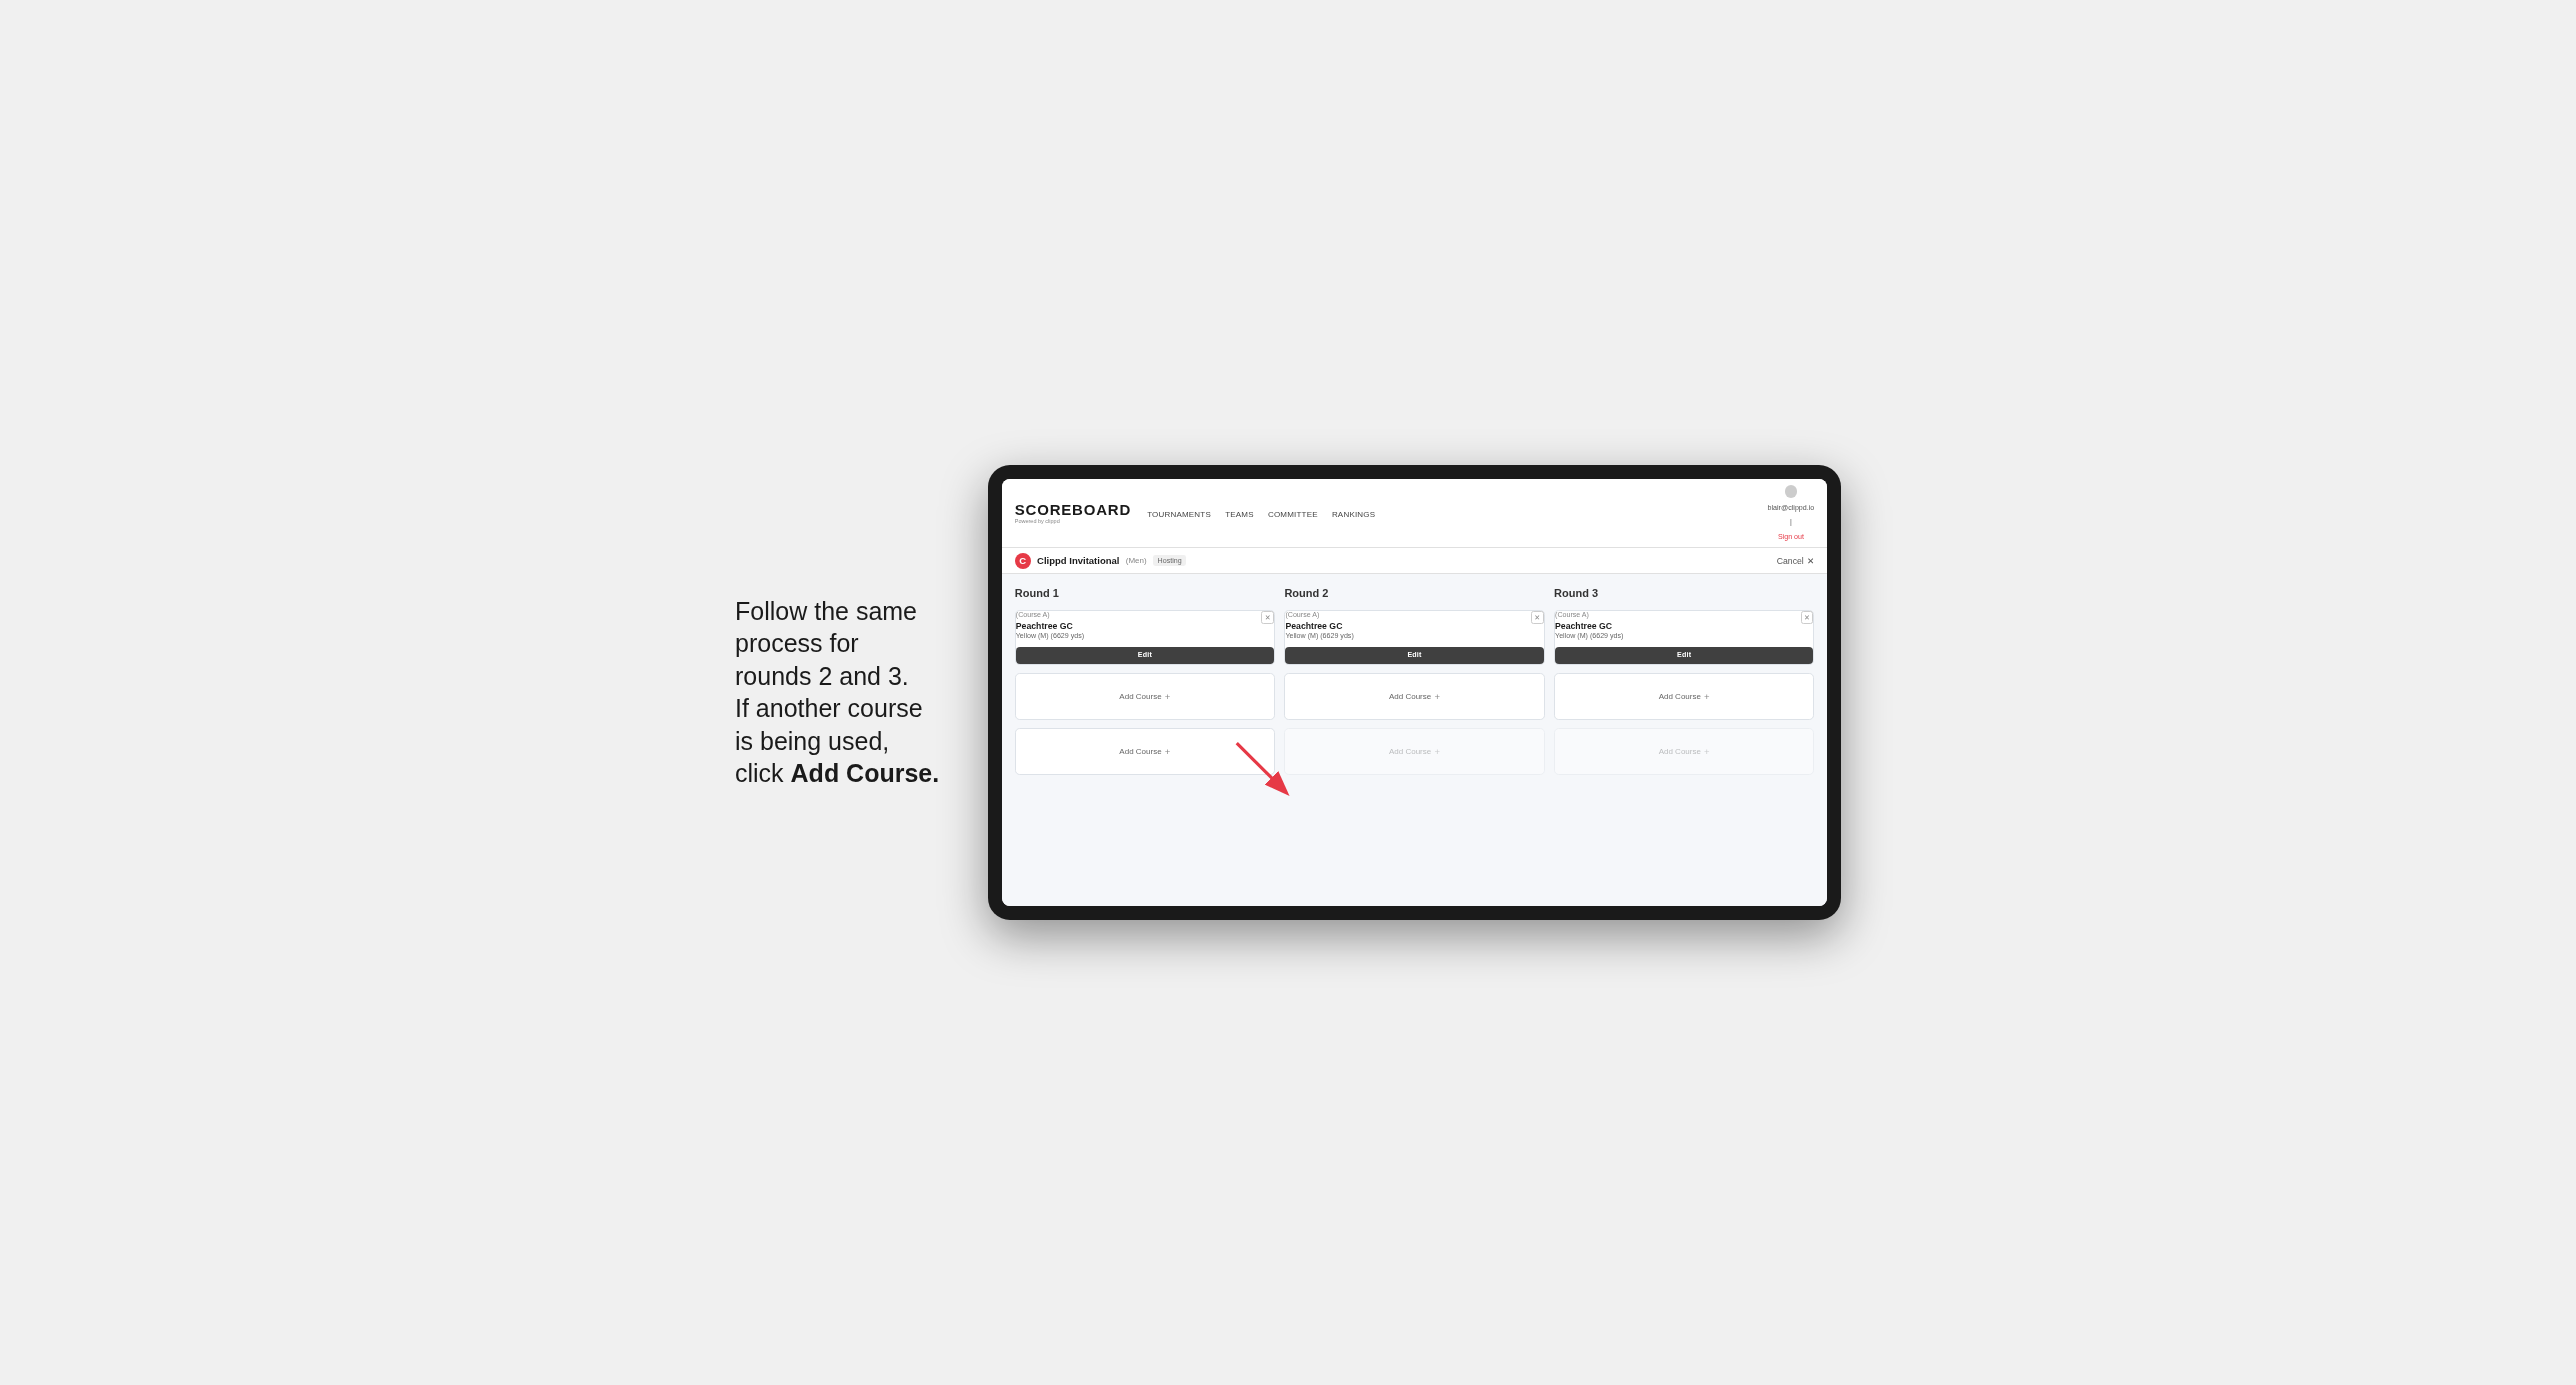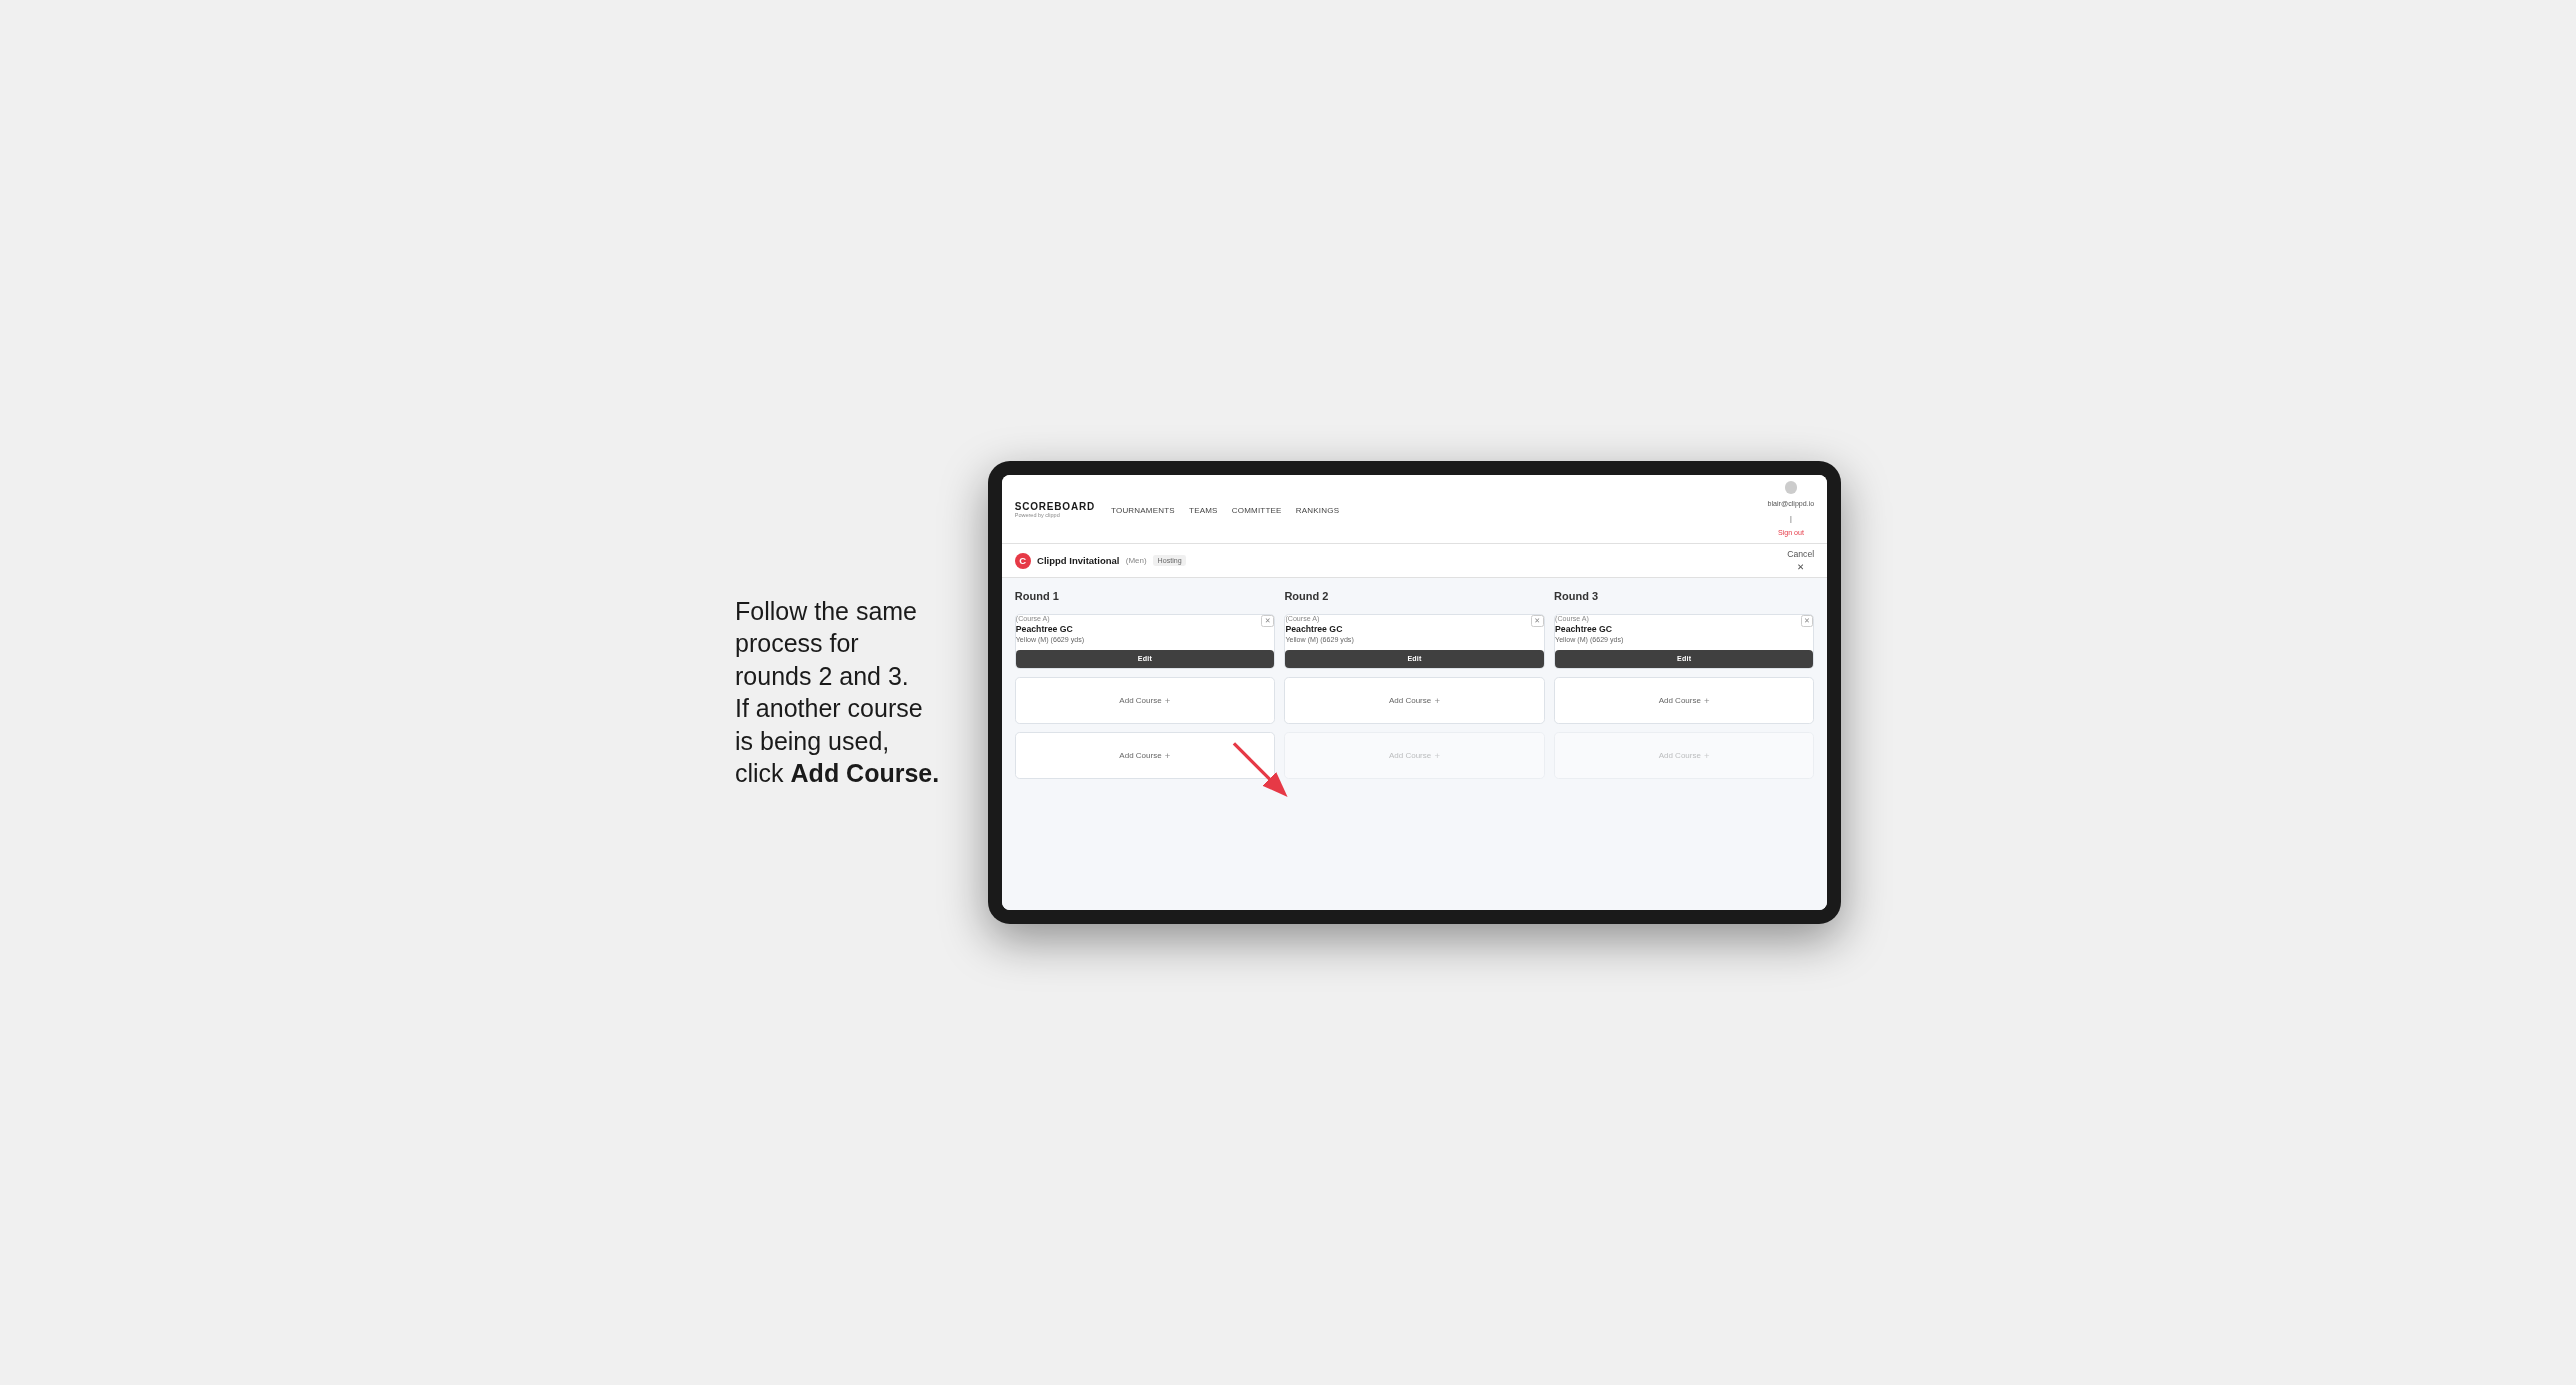--- a/index.html
+++ b/index.html
@@ -63,21 +63,21 @@
       align-items: center;
       gap: 16px;
     }
 
     .brand-logo {
       display: flex;
       flex-direction: column;
     }
 
     .brand-name {
-      font-size: 10px;
+      font-size: 15px;
       font-weight: 800;
       letter-spacing: 0.8px;
       color: #1a1a1a;
     }
 
     .brand-tagline {
       font-size: 5.5px;
       color: #888;
     }
 
@@ -159,21 +159,20 @@
       border-radius: 2.4px;
     }
 
     .cancel-btn {
       font-size: 8.7px;
       color: #555;
       cursor: pointer;
       display: flex;
       align-items: center;
       gap: 3.2px;
-      flex-direction: column;
     }
 
     
     .tab-bar {
       background: #2c3e50;
       display: flex;
       padding: 0 12.6px;
     }
 
     .tab-item {

